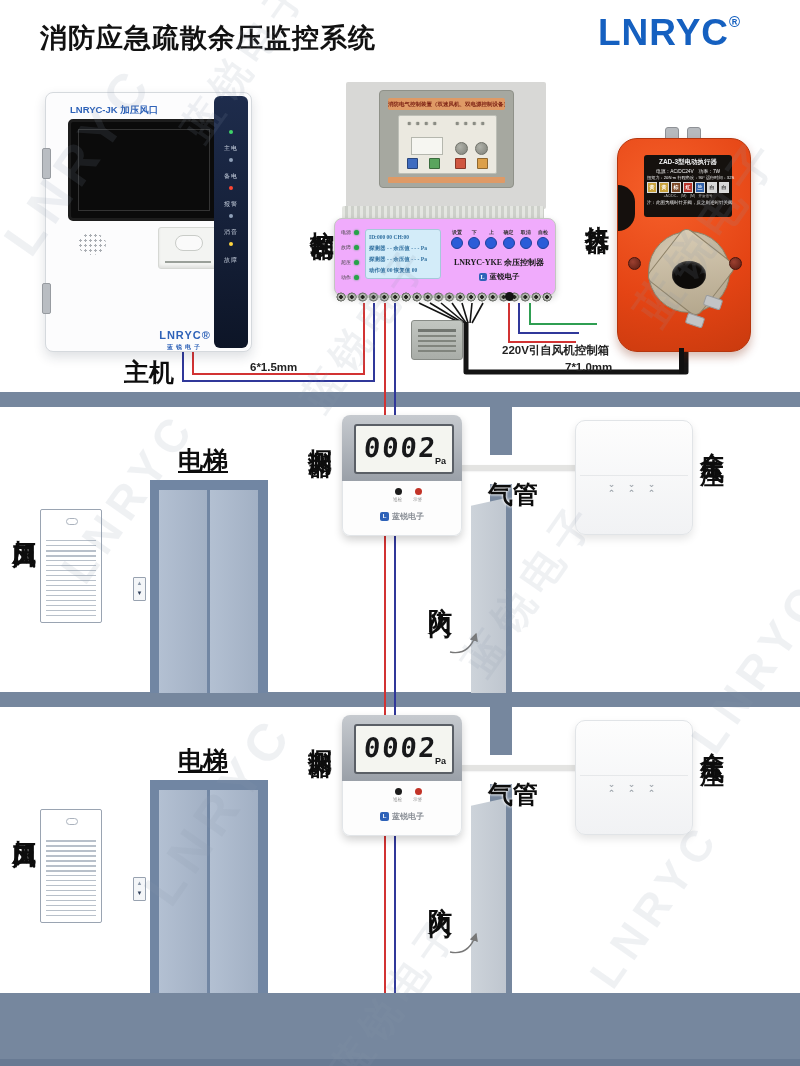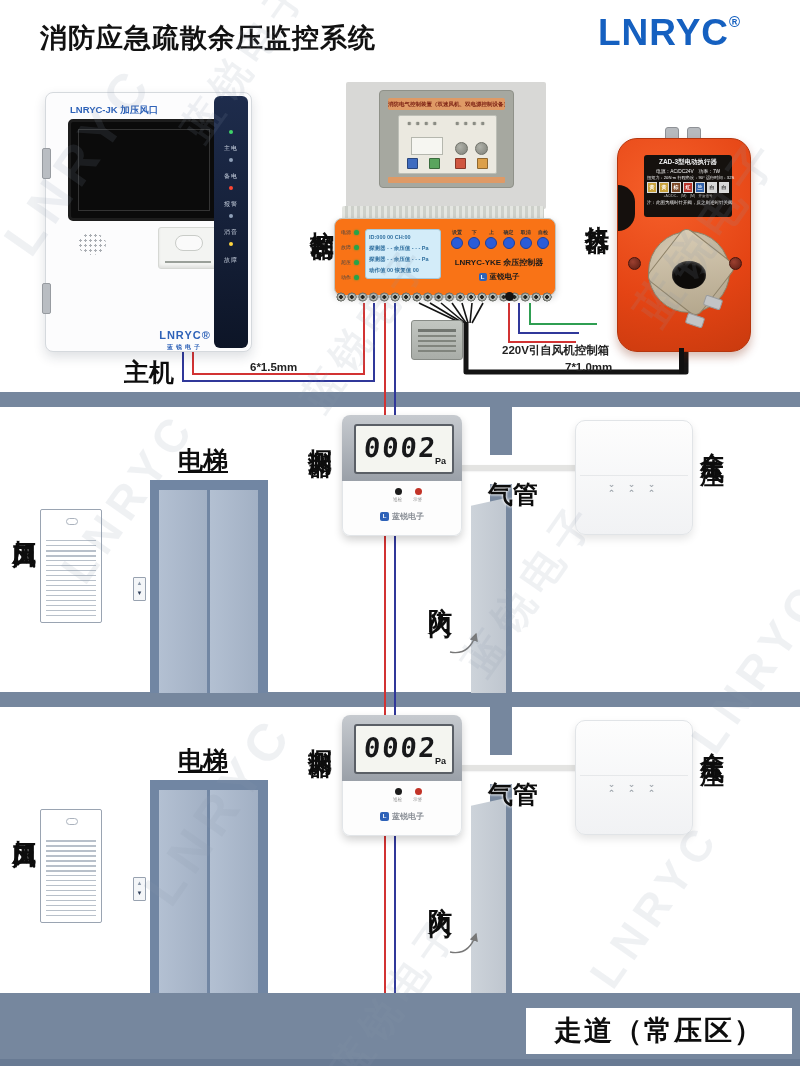--- a/index.html
+++ b/index.html
@@ -72,22 +72,22 @@
         background-image:radial-gradient(circle,#8a8c84 1.6px,#d8d6cc 1.9px,transparent 2.6px);
         background-size:8.5px 5px;}
   .cbox-disp{position:absolute;left:12px;top:21px;width:30px;height:16px;background:#f6f6f1;border:1px solid #b5b7ae;}
   .cbox-knob{position:absolute;top:26px;width:11px;height:11px;border-radius:50%;
         background:radial-gradient(circle at 35% 35%,#b0b2aa,#7e8078);border:1px solid #6e7068;}
   .cbox-btn{position:absolute;top:42px;width:9px;height:9px;border-radius:1px;border:1px solid rgba(0,0,0,.35);}
   .cbox-strip{position:absolute;left:8px;bottom:4px;width:117px;height:6px;background:#df9a66;border-radius:1px;}
   
   .din-hatch{left:342px;top:206px;width:202px;height:14px;border-radius:2px;z-index:9;
         background:repeating-linear-gradient(90deg,#e4e6e1 0 3px,#cdd0ca 3px 6px);}
-  .din{left:334px;top:218px;width:220px;height:76px;background:#f97316;border:1px solid #c3c6c1;
-       border-radius:8px;box-shadow:0 3px 7px rgba(0,0,0,.18);z-index:10;}
+  .din{left:334px;top:218px;width:220px;height:76px;background:#f0abfc;border:1px solid #c3c6c1;
+       border-radius:8px;box-shadow:0 3px 7px rgba(0,0,0,.18);z-index:10;font-family:Liberation Serif, serif;}
   .din-led{position:absolute;left:6px;display:flex;align-items:center;gap:3px;}
   .din-led em{font-style:normal;font-size:5px;color:#444;}
   .din-led i{width:5px;height:5px;border-radius:50%;background:#27a349;box-shadow:0 0 2px #27a349;}
   .din-lcd{position:absolute;left:30px;top:10px;width:76px;height:50px;background:#d3ecf9;
         border:1px solid #a5c8da;border-radius:3px;padding:2px 3px;box-sizing:border-box;}
   .din-lcd div{font-size:5.5px;line-height:11px;color:#2f6f9f;font-weight:bold;white-space:nowrap;overflow:hidden;}
   .din-btns{position:absolute;left:114px;top:10px;width:102px;display:flex;justify-content:space-between;}
   .din-btns div{width:16px;text-align:center;}
   .din-btns em{font-style:normal;display:block;font-size:5px;color:#333;font-weight:bold;white-space:nowrap;}
   .din-btns i{display:block;margin:2px auto 0;width:10px;height:10px;border-radius:50%;
@@ -448,21 +448,20 @@
     <div class="seat">
         <i></i>
         <em class="v1">⌄ ⌄ ⌄</em>
         <em class="v2">⌃ ⌃ ⌃</em>
       </div>
     <div class="abs v-label seat-label">余压气座</div>
     <div class="abs v-label door-label">防火门</div>
   </div>
 
   <div class="footer">
-    <div class="zonebox r">走道（常压区）</div>
     <div class="edge"></div>
   </div>
 
   <svg class="wires" width="800" height="1066" viewBox="0 0 800 1066">
     <defs>
       <marker id="ah" markerWidth="7" markerHeight="7" refX="5" refY="3" orient="auto">
         <path d="M0,0 L6,3 L0,6 z" fill="#777"></path>
       </marker>
     </defs>
     <path d="M183,350 V381 H374 V303" fill="none" stroke="#30389A" stroke-width="2"></path>

